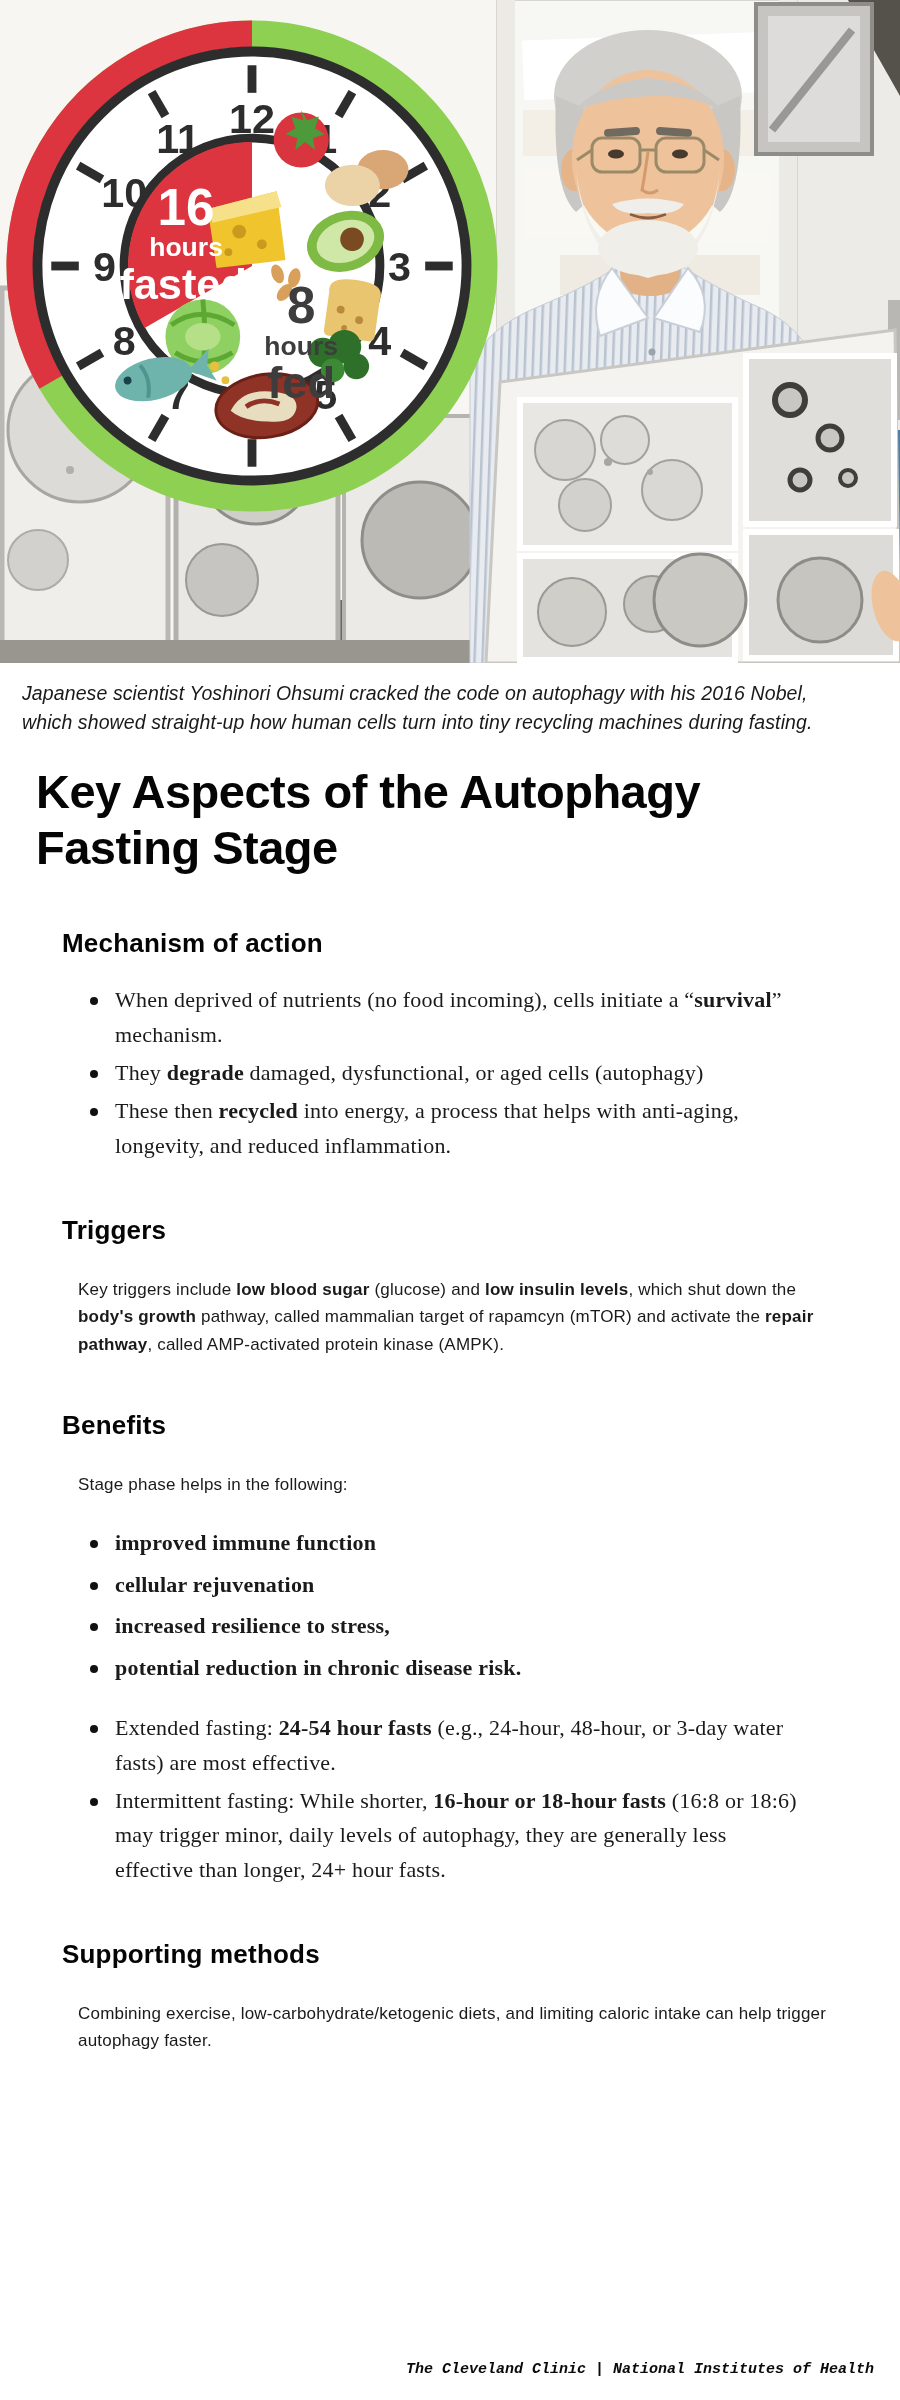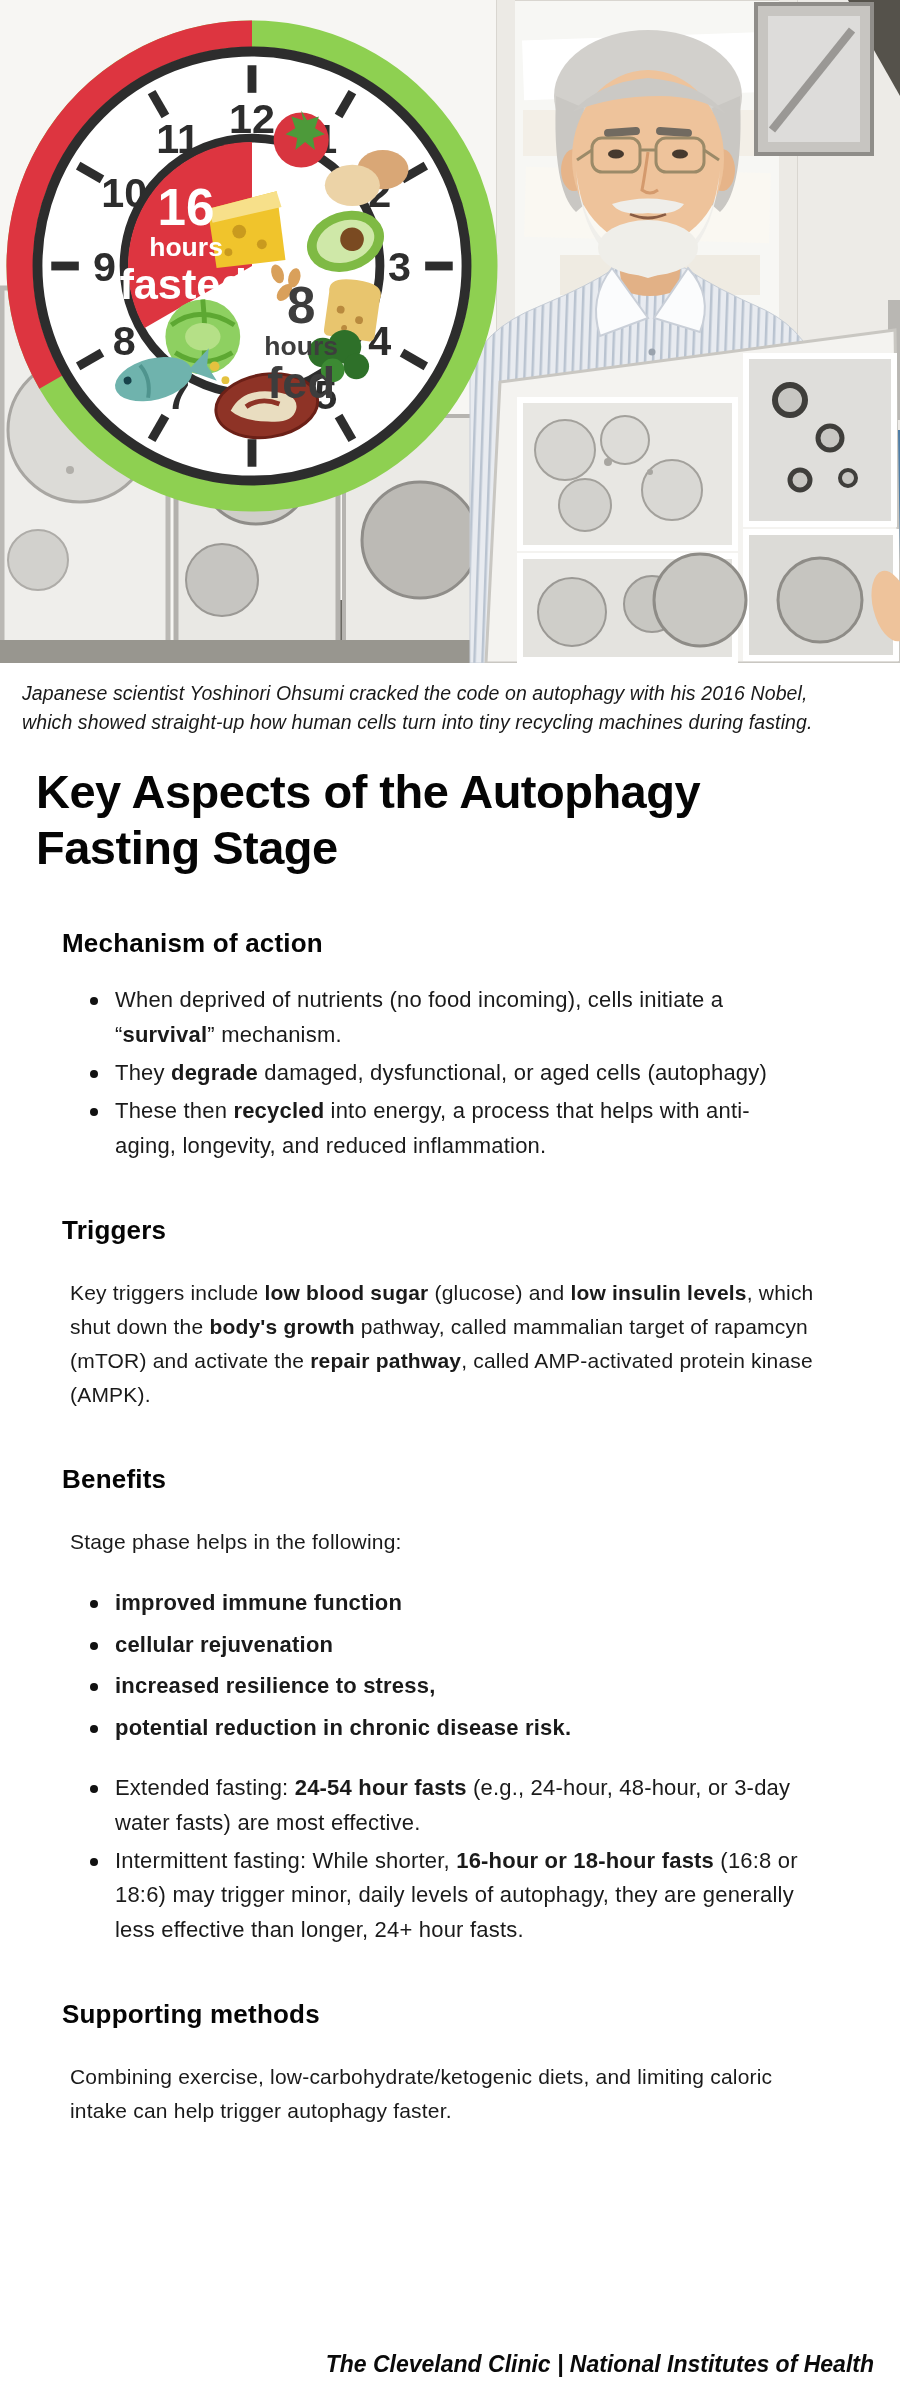--- a/index.html
+++ b/index.html
@@ -10,32 +10,32 @@
   .hero svg{display:block;}
   .clock-wrap{position:absolute;left:6px;top:20px;width:492px;height:492px;}
   
   .caption{margin:16px 22px 0 22px;font-style:italic;font-size:19.5px;line-height:1.5;
            color:#191919;letter-spacing:.1px;}
   .title{margin:26px 0 4px 36px;font-weight:bold;font-size:47px;line-height:1.2;
          letter-spacing:-.5px;color:#050505;width:830px;}
   
   .content{padding:0 60px 0 62px;}
   h2{font-size:26px;font-weight:bold;color:#050505;margin:52px 0 0 0;letter-spacing:.2px;}
-  .lead,.para{font-size:21px;line-height:1.62;margin:30px 0 0 8px;letter-spacing:.2px;}
+  .lead,.para{font-size:17px;line-height:1.62;margin:30px 0 0 16px;letter-spacing:.2px;}
   .para{width:760px;}
   ul.bullets{list-style:none;margin:24px 0 0 26px;padding:0;font-size:22px;line-height:1.56;
              width:710px;letter-spacing:.2px;}
-  ul.bullets li{position:relative;padding-left:27px;margin-bottom:4px;}
+  ul.bullets li{position:relative;padding-left:27px;margin-bottom:4px;font-family:Liberation Serif, serif;}
   ul.bullets li::before{content:"";position:absolute;left:2px;top:14px;width:8px;height:8px;
              border-radius:50%;background:#111;}
   ul.bold-bullets{line-height:1.8;}
   ul.bold-bullets li{font-weight:bold;margin-bottom:2px;}
   ul.bold-bullets li::before{top:17px;}
-  .footer{position:absolute;right:26px;bottom:22px;font-size:23px;font-weight:bold;
-          font-style:italic;color:#0a0a0a;}
+  .footer{position:absolute;right:26px;bottom:22px;font-size:15px;font-weight:bold;
+          font-style:italic;color:#0a0a0a;font-family:Liberation Mono, monospace;}
   b{font-weight:bold;}
 </style>
 </head>
 <body>
 
 <div class="page">
 
   <div class="hero">
     <svg width="900" height="663" viewBox="0 0 900 663">
       <defs>

